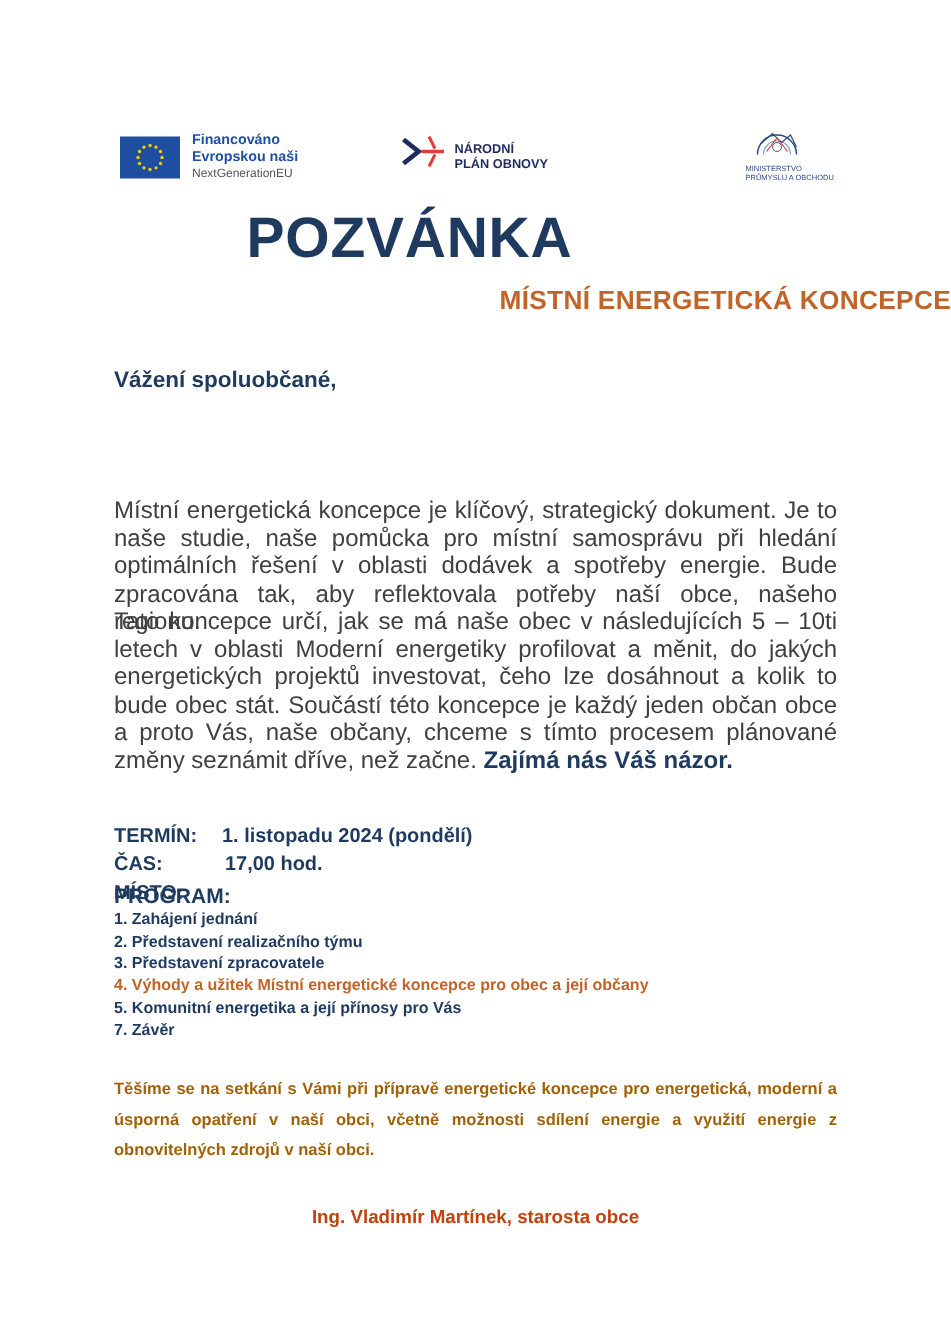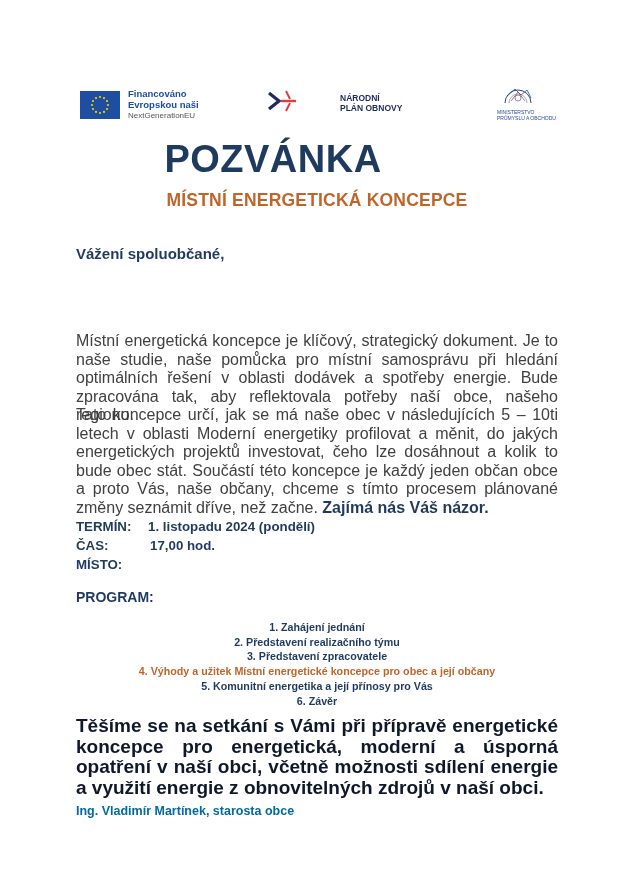--- a/index.html
+++ b/index.html
@@ -9,54 +9,54 @@
     
     .eu-logo { left: 80px; top: 88px; display: flex; align-items: center; }
     .eu-flag { width: 40px; height: 28px; background: #1d4ea2; position: relative; }
     .eu-flag svg { position: absolute; left: 0; top: 0; }
     .eu-text { margin-left: 8px; line-height: 11px; }
     .eu-text .l1, .eu-text .l2 { font-size: 9.5px; font-weight: bold; color: #1d4ea2; display: block; }
     .eu-text .l3 { font-size: 8px; color: #555; display: block; }
 
     .npo-logo { left: 267px; top: 88px; display: flex; align-items: center; }
     .npo-text { margin-left: 6px; font-size: 8.5px; font-weight: bold; color: #1f2a5e; line-height: 10px; }
-    .npo-text span { display: block; margin-left: 37px; }
+    .npo-text span { display: block; }
 
     .mpo-logo { left: 497px; top: 86px; width: 64px; text-align: center; }
     .mpo-text { font-size: 5px; color: #2a4a8a; line-height: 6px; margin-top: 1px; text-align: left; }
     .mpo-text span { display: block; }
 
     
     .title { left: 0; width: 546px; top: 138px; text-align: center; font-size: 38px; font-weight: bold; color: #1f3a5f; letter-spacing: 0.5px; }
-    .subtitle { left: 0; width: 634px; top: 190px; text-align: center; font-size: 17.5px; font-weight: bold; color: #c0652a; letter-spacing: 0.2px; }
+    .subtitle { left: 0; width: 634px; top: 190px; text-align: right; font-size: 17.5px; font-weight: bold; color: #c0652a; letter-spacing: 0.2px; }
 
     
     .content { left: 76px; width: 482px; }
     .greeting { top: 243px; font-size: 15px; font-weight: bold; color: #1f3a5f; line-height: 21px; }
     .greeting p { margin: 0; text-align: justify; text-align-last: left; }
     .para { font-size: 16px; color: #404040; line-height: 18.6px; }
     .para p { margin: 0; text-align: justify; }
     .p1 { top: 332px; }
     .p2 { top: 406px; }
     .p2 b { color: #1f3a5f; }
 
-    .info { top: 517px; font-size: 13.3px; font-weight: bold; color: #1f3a5f; line-height: 19px; }
+    .info { top: 547px; font-size: 13.3px; font-weight: bold; color: #1f3a5f; line-height: 19px; }
     .info-row { display: flex; }
     .info-row .lab { width: 72px; }
 
     .program { top: 588px; color: #1f3a5f; }
     .program .ph { font-size: 14px; font-weight: bold; line-height: 18px; }
-    .program ol { list-style: none; margin: 14px; padding: 0; text-align: center; }
+    .program ol { list-style: none; margin: 0; padding: 0; }
     .program li { font-size: 10.7px; font-weight: bold; line-height: 14.7px; color: #1f3a5f; }
     .program li.hl { color: #c0652a; }
 
-    .closing { top: 716px; font-size: 19px; font-weight: bold; color: #0f172a; line-height: 20.5px; }
+    .closing { top: 716px; font-size: 11px; font-weight: bold; color: #a16207; line-height: 20.5px; }
     .closing p { margin: 0; text-align: justify; }
 
-    .signature { top: 804px; font-size: 12.5px; font-weight: bold; color: #0369a1; }
+    .signature { top: 804px; font-size: 12.5px; font-weight: bold; color: #c2410c; text-align: center; }
   </style>
 </head>
 <body>
 
 <div class="abs eu-logo">
   <div class="eu-flag">
     <svg width="40" height="28" viewBox="0 0 40 28">
       <g fill="#f5d000">
         <circle cx="20" cy="6" r="1.1"></circle>
         <circle cx="24" cy="7.1" r="1.1"></circle>
@@ -140,21 +140,21 @@
 </div>
 
 <div class="abs content program">
   <div class="ph">PROGRAM:</div>
   <ol>
     <li>1. Zahájení jednání</li>
     <li>2. Představení realizačního týmu</li>
     <li>3. Představení zpracovatele</li>
     <li class="hl">4. Výhody a užitek Místní energetické koncepce pro obec a její občany</li>
     <li>5. Komunitní energetika a její přínosy pro Vás</li>
-    <li>6. Závěr</li>
+    <li>7. Závěr</li>
   </ol>
 </div>
 
 <div class="abs content closing">
   <p>Těšíme se na setkání s Vámi při přípravě energetické koncepce pro energetická, moderní a úsporná opatření v naší obci, včetně možnosti sdílení energie a využití energie z obnovitelných zdrojů v naší obci.</p>
 </div>
 
 <div class="abs content signature">Ing. Vladimír Martínek, starosta obce</div>
 
 </body></html>

